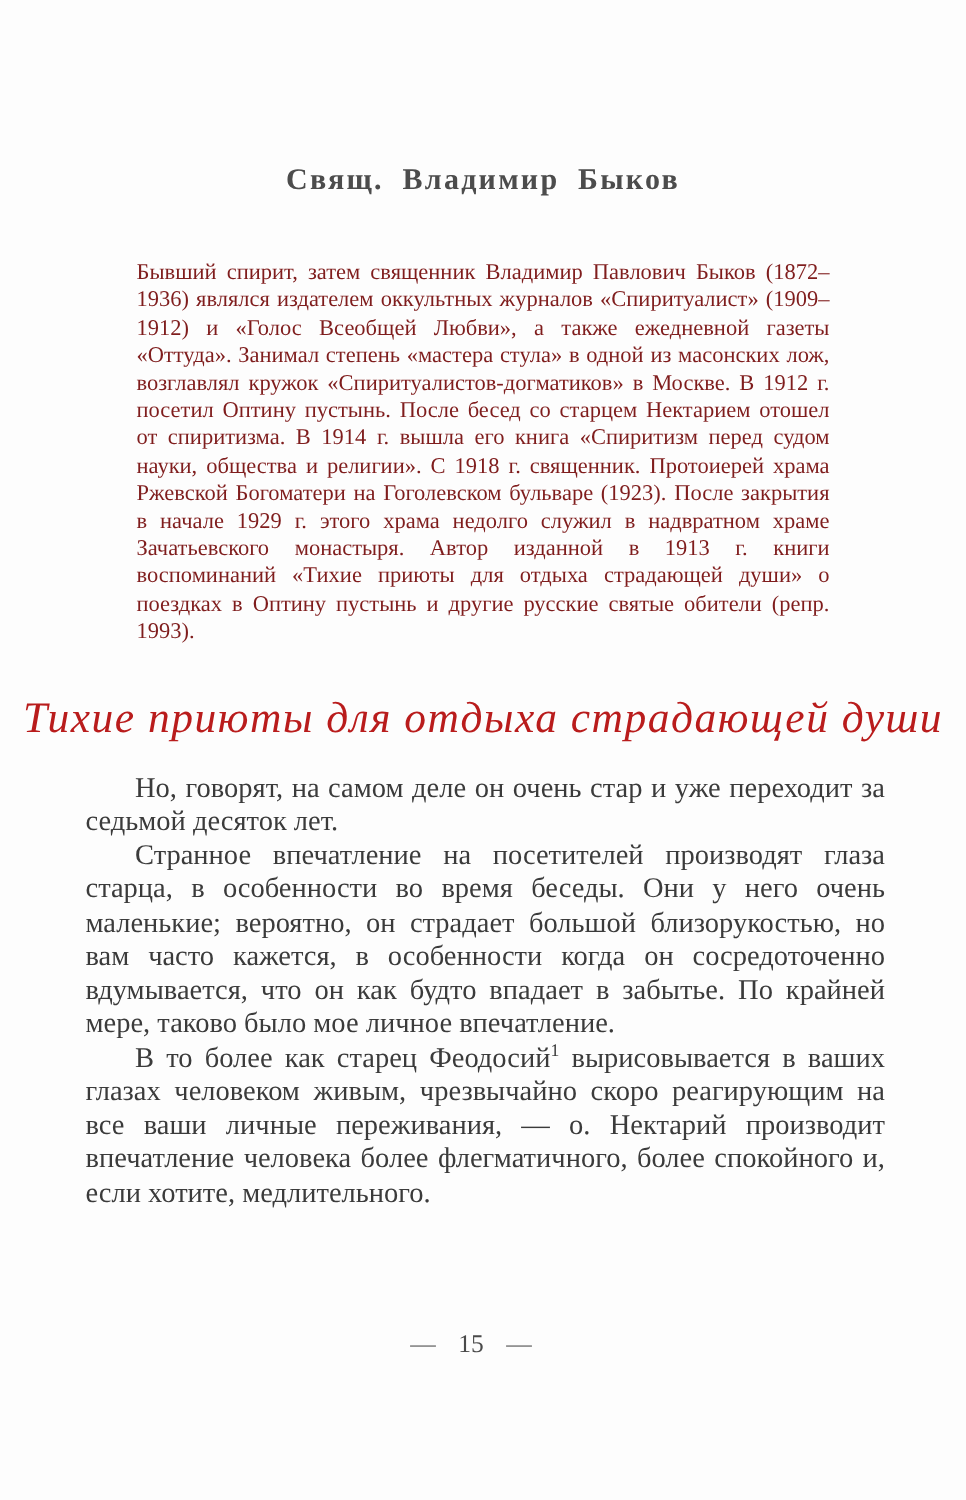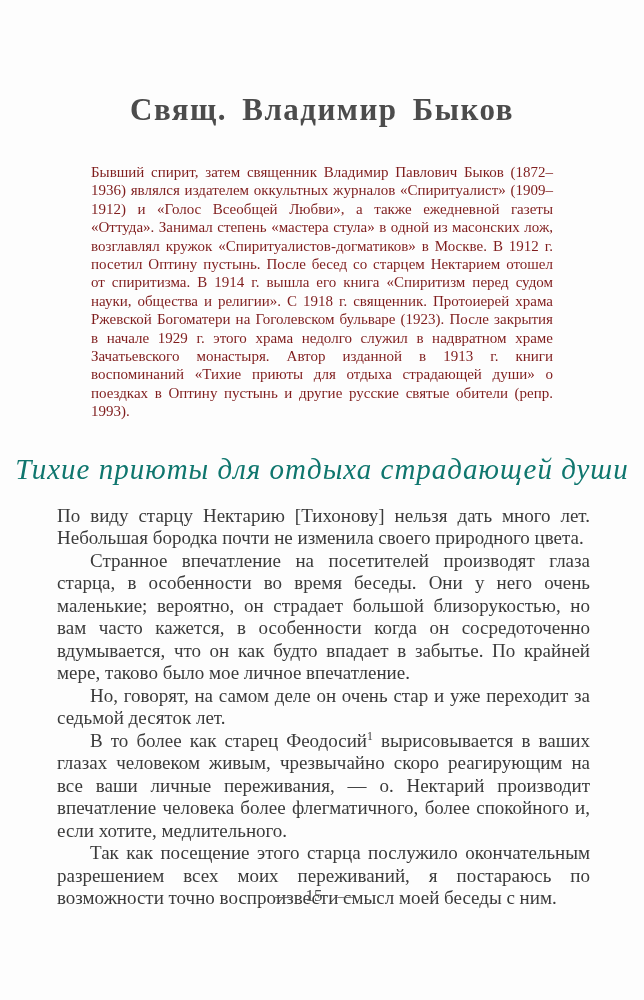--- a/index.html
+++ b/index.html
@@ -11,26 +11,26 @@
     position: relative;
     width: 644px;
     height: 1000px;
     margin: 0 auto;
     background: #fdfdfd;
     overflow: hidden;
     font-family: "Liberation Serif", serif;
     color: #3c3c3c;
   }
   .title {
-    margin: 6px;
+    margin: 16px;
     padding-top: 88px;
     text-align: center;
     font-family: "Liberation Serif", serif;
     font-weight: 700;
-    font-size: 31px;
+    font-size: 20px;
     line-height: 32px;
     letter-spacing: 1.5px;
     word-spacing: 6px;
     color: #4c4c4c;
   }
   .bio {
     width: 462px;
     margin: 37px auto 0 auto;
     font-size: 15px;
     line-height: 18.4px;
@@ -39,21 +39,21 @@
   }
   .script-heading {
     margin: 28px 0 0 0;
     text-align: center;
     font-family: "Liberation Serif", serif;
     font-style: italic;
     font-weight: 400;
     font-size: 29px;
     line-height: 40px;
     letter-spacing: 1px;
-    color: #0f766e;
+    color: #b91c1c;
   }
   .body-text {
     margin-top: 16px;
     padding: 0 54px 0 57px;
     font-size: 19px;
     line-height: 22.5px;
     text-align: justify;
     color: #3b3b3b;
   }
   .body-text p {
@@ -92,29 +92,27 @@
 <div class="page">
 
   <h1 class="title">Свящ. Владимир Быков</h1>
 
   <div class="bio">Бывший спирит, затем священник Владимир Павлович Быков (1872–1936) являлся издателем оккультных журналов «Спиритуалист» (1909–1912) и «Голос Всеобщей Любви», а также ежедневной газеты «Оттуда». Занимал степень «мастера стула» в одной из масонских лож, возглавлял кружок «Спиритуалистов-догматиков» в Москве. В 1912 г. посетил Оптину пустынь. После бесед со старцем Нектарием отошел от спиритизма. В 1914 г. вышла его книга «Спиритизм перед судом науки, общества и религии». С 1918 г. священник. Протоиерей храма Ржевской Богоматери на Гоголевском бульваре (1923). После закрытия в начале 1929 г. этого храма недолго служил в надвратном храме Зачатьевского монастыря. Автор изданной в 1913 г. книги воспоминаний «Тихие приюты для отдыха страдающей души» о поездках в Оптину пустынь и другие русские святые обители (репр. 1993).</div>
 
   <h2 class="script-heading">Тихие приюты для отдыха страдающей души</h2>
 
   <div class="body-text">
 
-    <p class="no-indent">По виду старцу Нектарию [Тихонову] нельзя дать много лет. Небольшая бородка почти не изменила своего природного цвета.</p>
+
+    <p>Но, говорят, на самом деле он очень стар и уже переходит за седьмой десяток лет.</p>
 
     <p>Странное впечатление на посетителей производят глаза старца, в особенности во время беседы. Они у него очень маленькие; вероятно, он страдает большой близорукостью, но вам часто кажется, в особенности когда он сосредоточенно вдумывается, что он как будто впадает в забытье. По крайней мере, таково было мое личное впечатление.</p>
 
-    <p>Но, говорят, на самом деле он очень стар и уже переходит за седьмой десяток лет.</p>
-
     <p><span>В то более как старец Феодосий</span><sup class="footnote-sup">1</sup><span> вырисовывается в ваших глазах человеком живым, чрезвычайно скоро реагирующим на все ваши личные переживания, — о. Нектарий производит впечатление человека более флегматичного, более спокойного и, если хотите, медлительного.</span></p>
 
-    <p>Так как посещение этого старца послужило окончательным разрешением всех моих переживаний, я постараюсь по возможности точно воспроизвести смысл моей беседы с ним.</p>
 
   </div>
 
   <div class="footer">
     <span class="dash">—</span><span class="page-num">15</span><span class="dash">—</span>
   </div>
 
 </div>
 
 </body></html>

